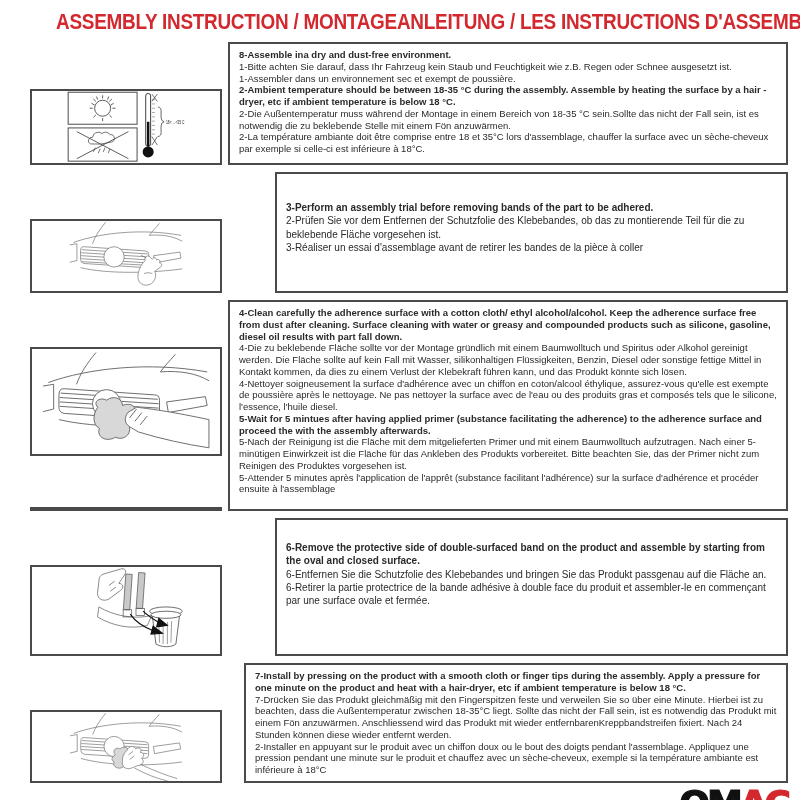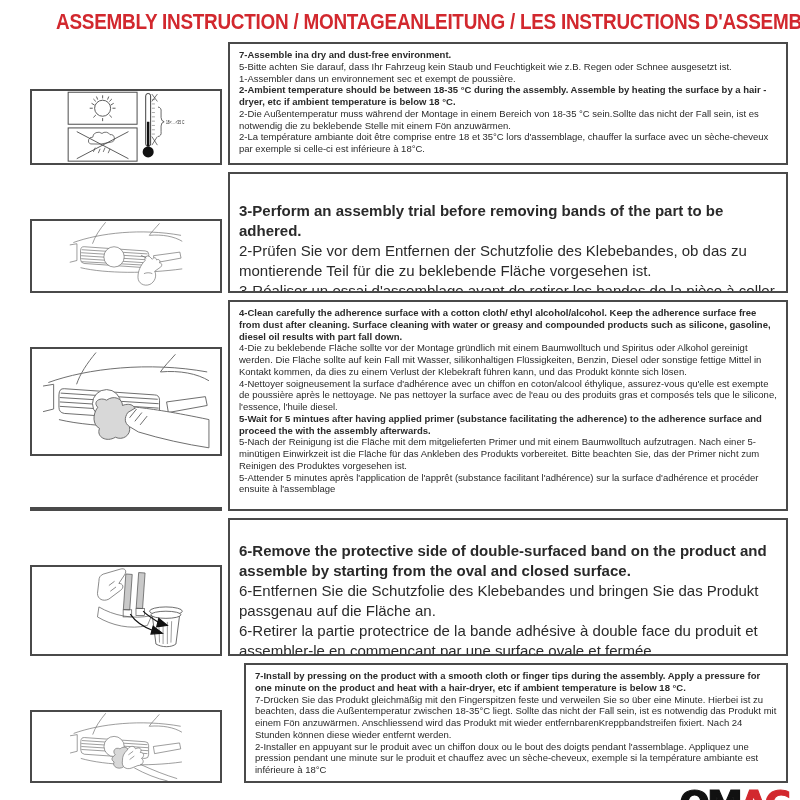--- a/index.html
+++ b/index.html
@@ -13,21 +13,21 @@
 
   .sheet { margin:7px 12px 0 30px; }
   .row { display:flex; gap:6px; margin-bottom:7px; }
   .cell { border:2px solid #4a4a4a; background:#fff; }
   .ill-col { width:192px; flex:none; display:flex; flex-direction:column; gap:4px; }
   .ill { display:flex; align-items:flex-end; justify-content:center; overflow:hidden;margin-top:47px; }
   .ill svg { width:100%; height:100%; display:block; }
   .txt { flex:1; padding:5px 9px 4px 9px; overflow:hidden; }
   .txt p.en { font-weight:bold; }
   .small .txt { font-size:9.5px; line-height:1.24; }
-  .large .txt { font-size:15px; line-height:1.33; }
+  .large .txt { font-size:10px; line-height:1.33;margin-left:47px; }
   .step + .step { margin-top:0; }
 
   .row-1 { height:123px; }
   .row-2 { height:121px; }
   .row-3 { height:211px; }
   .row-4 { height:138px; }
   .row-5 { height:120px;gap:22px; }
   .row-3 .ill-a { height:123px; }
   .row-3 .ill-b { flex:1; }
   .pad-step3 { padding-top:27px; }
@@ -103,22 +103,22 @@
                   <line x1="147" y1="74" x2="138" y2="88"></line>
               </g>
               <path d="M148,26 q6,1 5,8 l0,9 q0,6 5,7 q-5,1 -5,7 l0,9 q1,7 -5,8" fill="none" stroke="#333" stroke-width="1.2"></path>
               <text x="161" y="53" font-size="7.5" fill="#222" textLength="30" lengthAdjust="spacingAndGlyphs">18&lt; ...&lt;35 C</text>
             </g>
           </svg>
         </div>
       </div>
       <div class="cell txt">
         <div class="step">
-          <p class="en">7-Assemble ina dry and dust-free environment.</p>
-          <p>5-Bitte achten Sie darauf, dass Ihr Fahrzeug kein Staub und Feuchtigkeit wie z.B. Regen oder Schnee ausgesetzt ist.</p>
+          <p class="en">8-Assemble ina dry and dust-free environment.</p>
+          <p>1-Bitte achten Sie darauf, dass Ihr Fahrzeug kein Staub und Feuchtigkeit wie z.B. Regen oder Schnee ausgesetzt ist.</p>
           <p>1-Assembler dans un environnement sec et exempt de poussière.</p>
         </div>
         <div class="step">
           <p class="en">2-Ambient temperature should be between 18-35 °C  during the assembly. Assemble by heating the surface by a hair -dryer, etc if ambient temperature is below 18 °C.</p>
           <p>2-Die Außentemperatur muss während der Montage in einem Bereich von 18-35 °C  sein.Sollte das nicht der Fall sein, ist es notwendig die zu beklebende Stelle mit einem Fön anzuwärmen.</p>
           <p>2-La température ambiante doit être comprise entre 18 et 35°C lors d'assemblage, chauffer la surface avec un sèche-cheveux par exemple si celle-ci est inférieure à 18°C.</p>
         </div>
       </div>
     </div>
 

